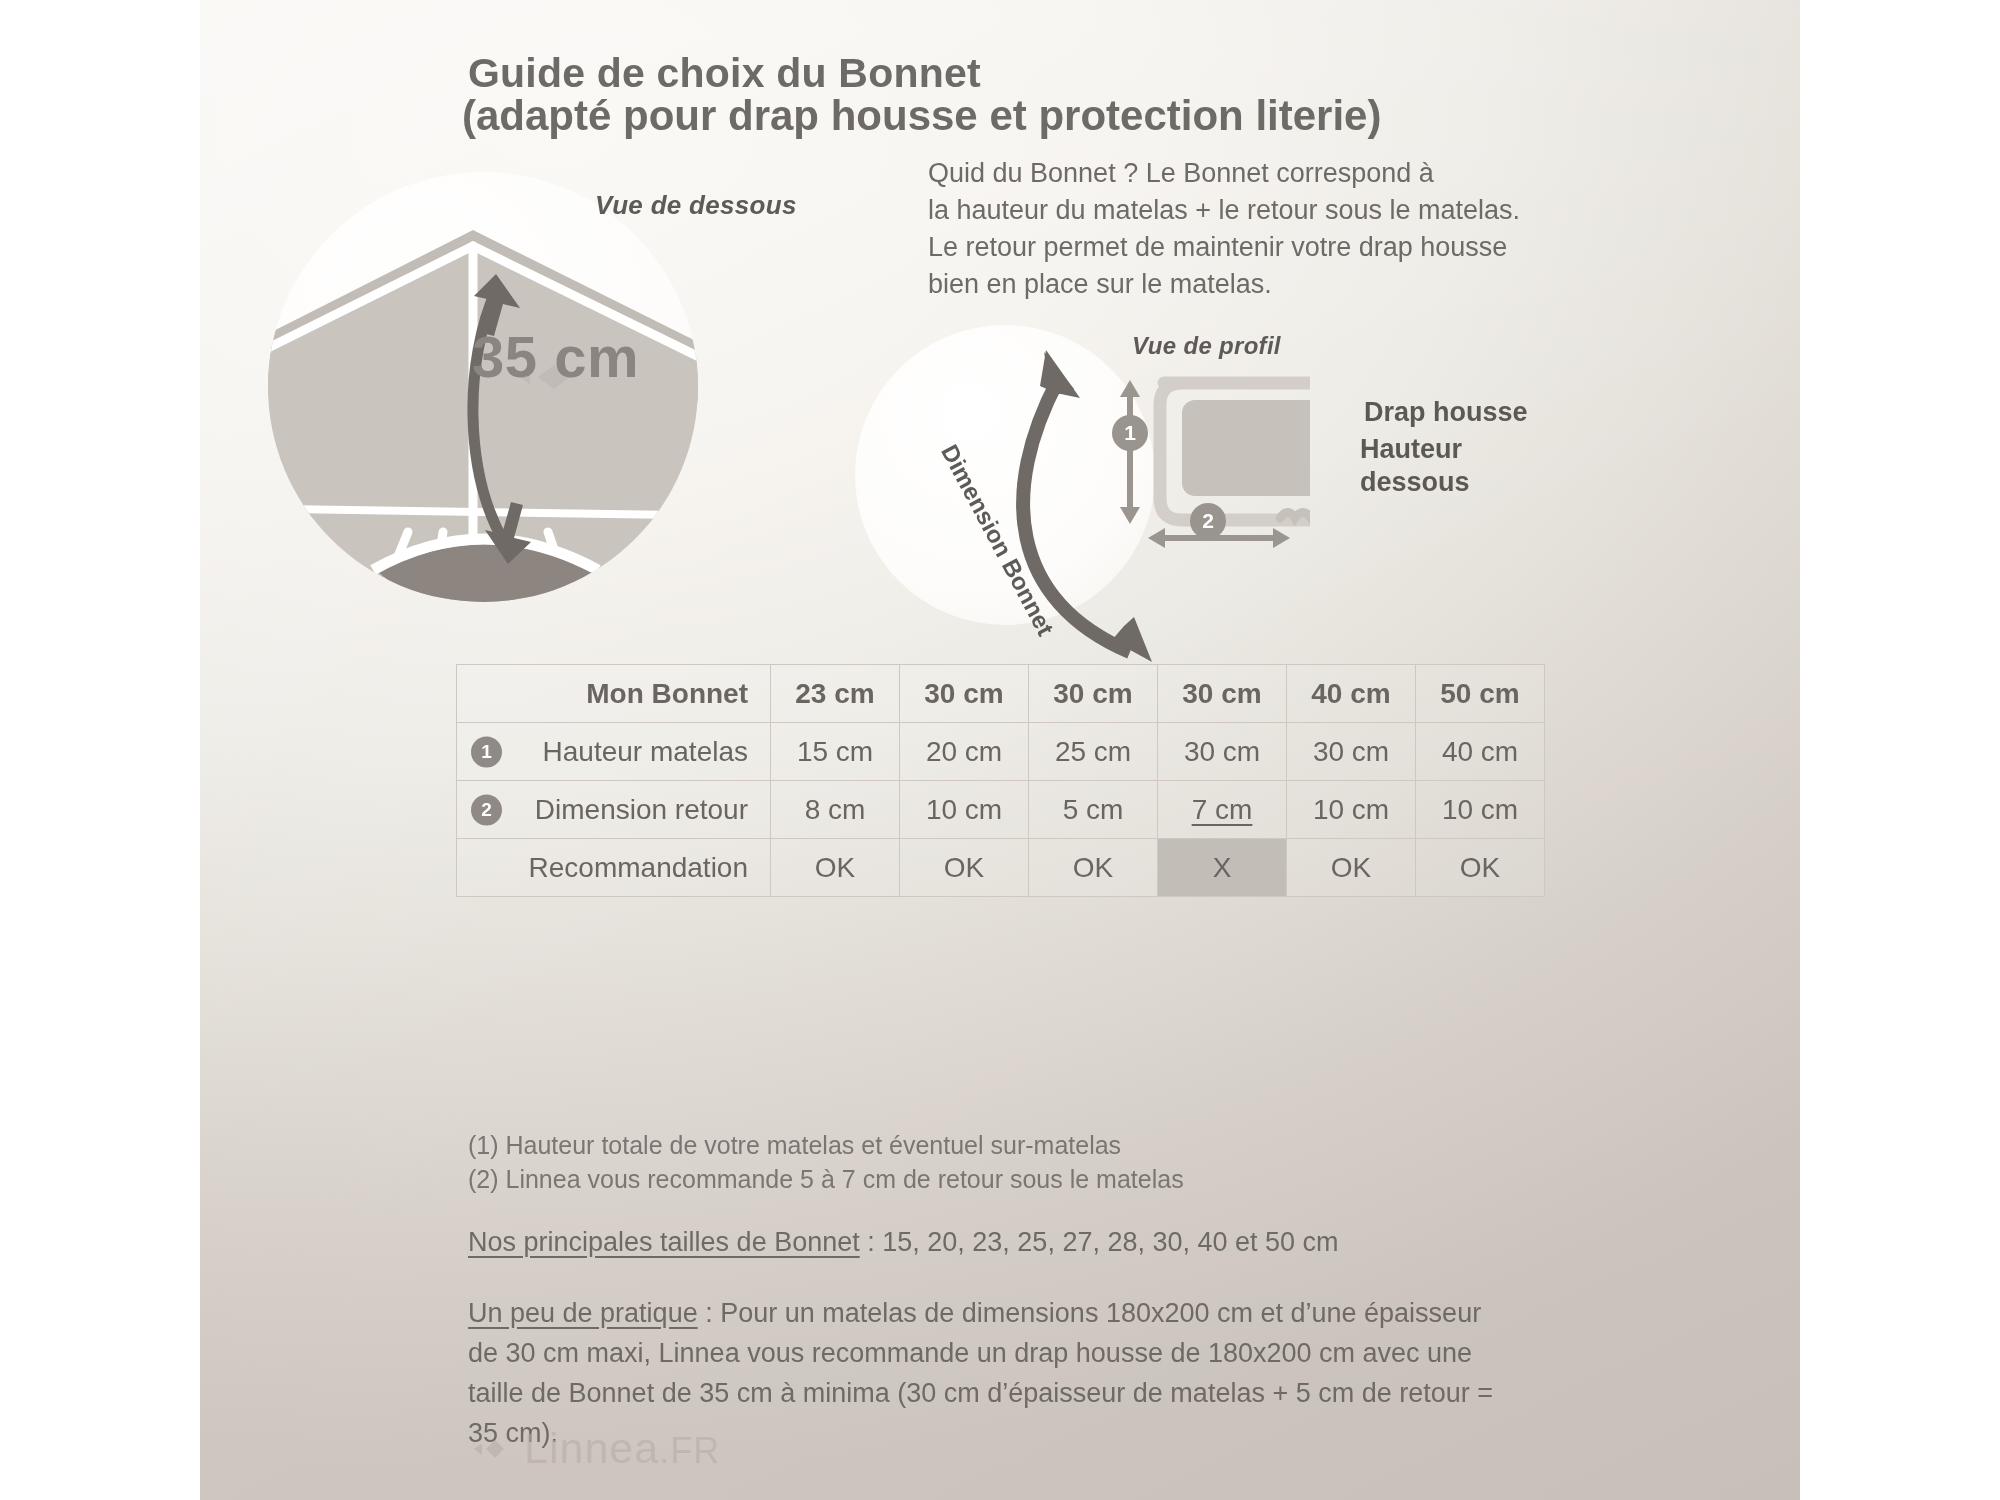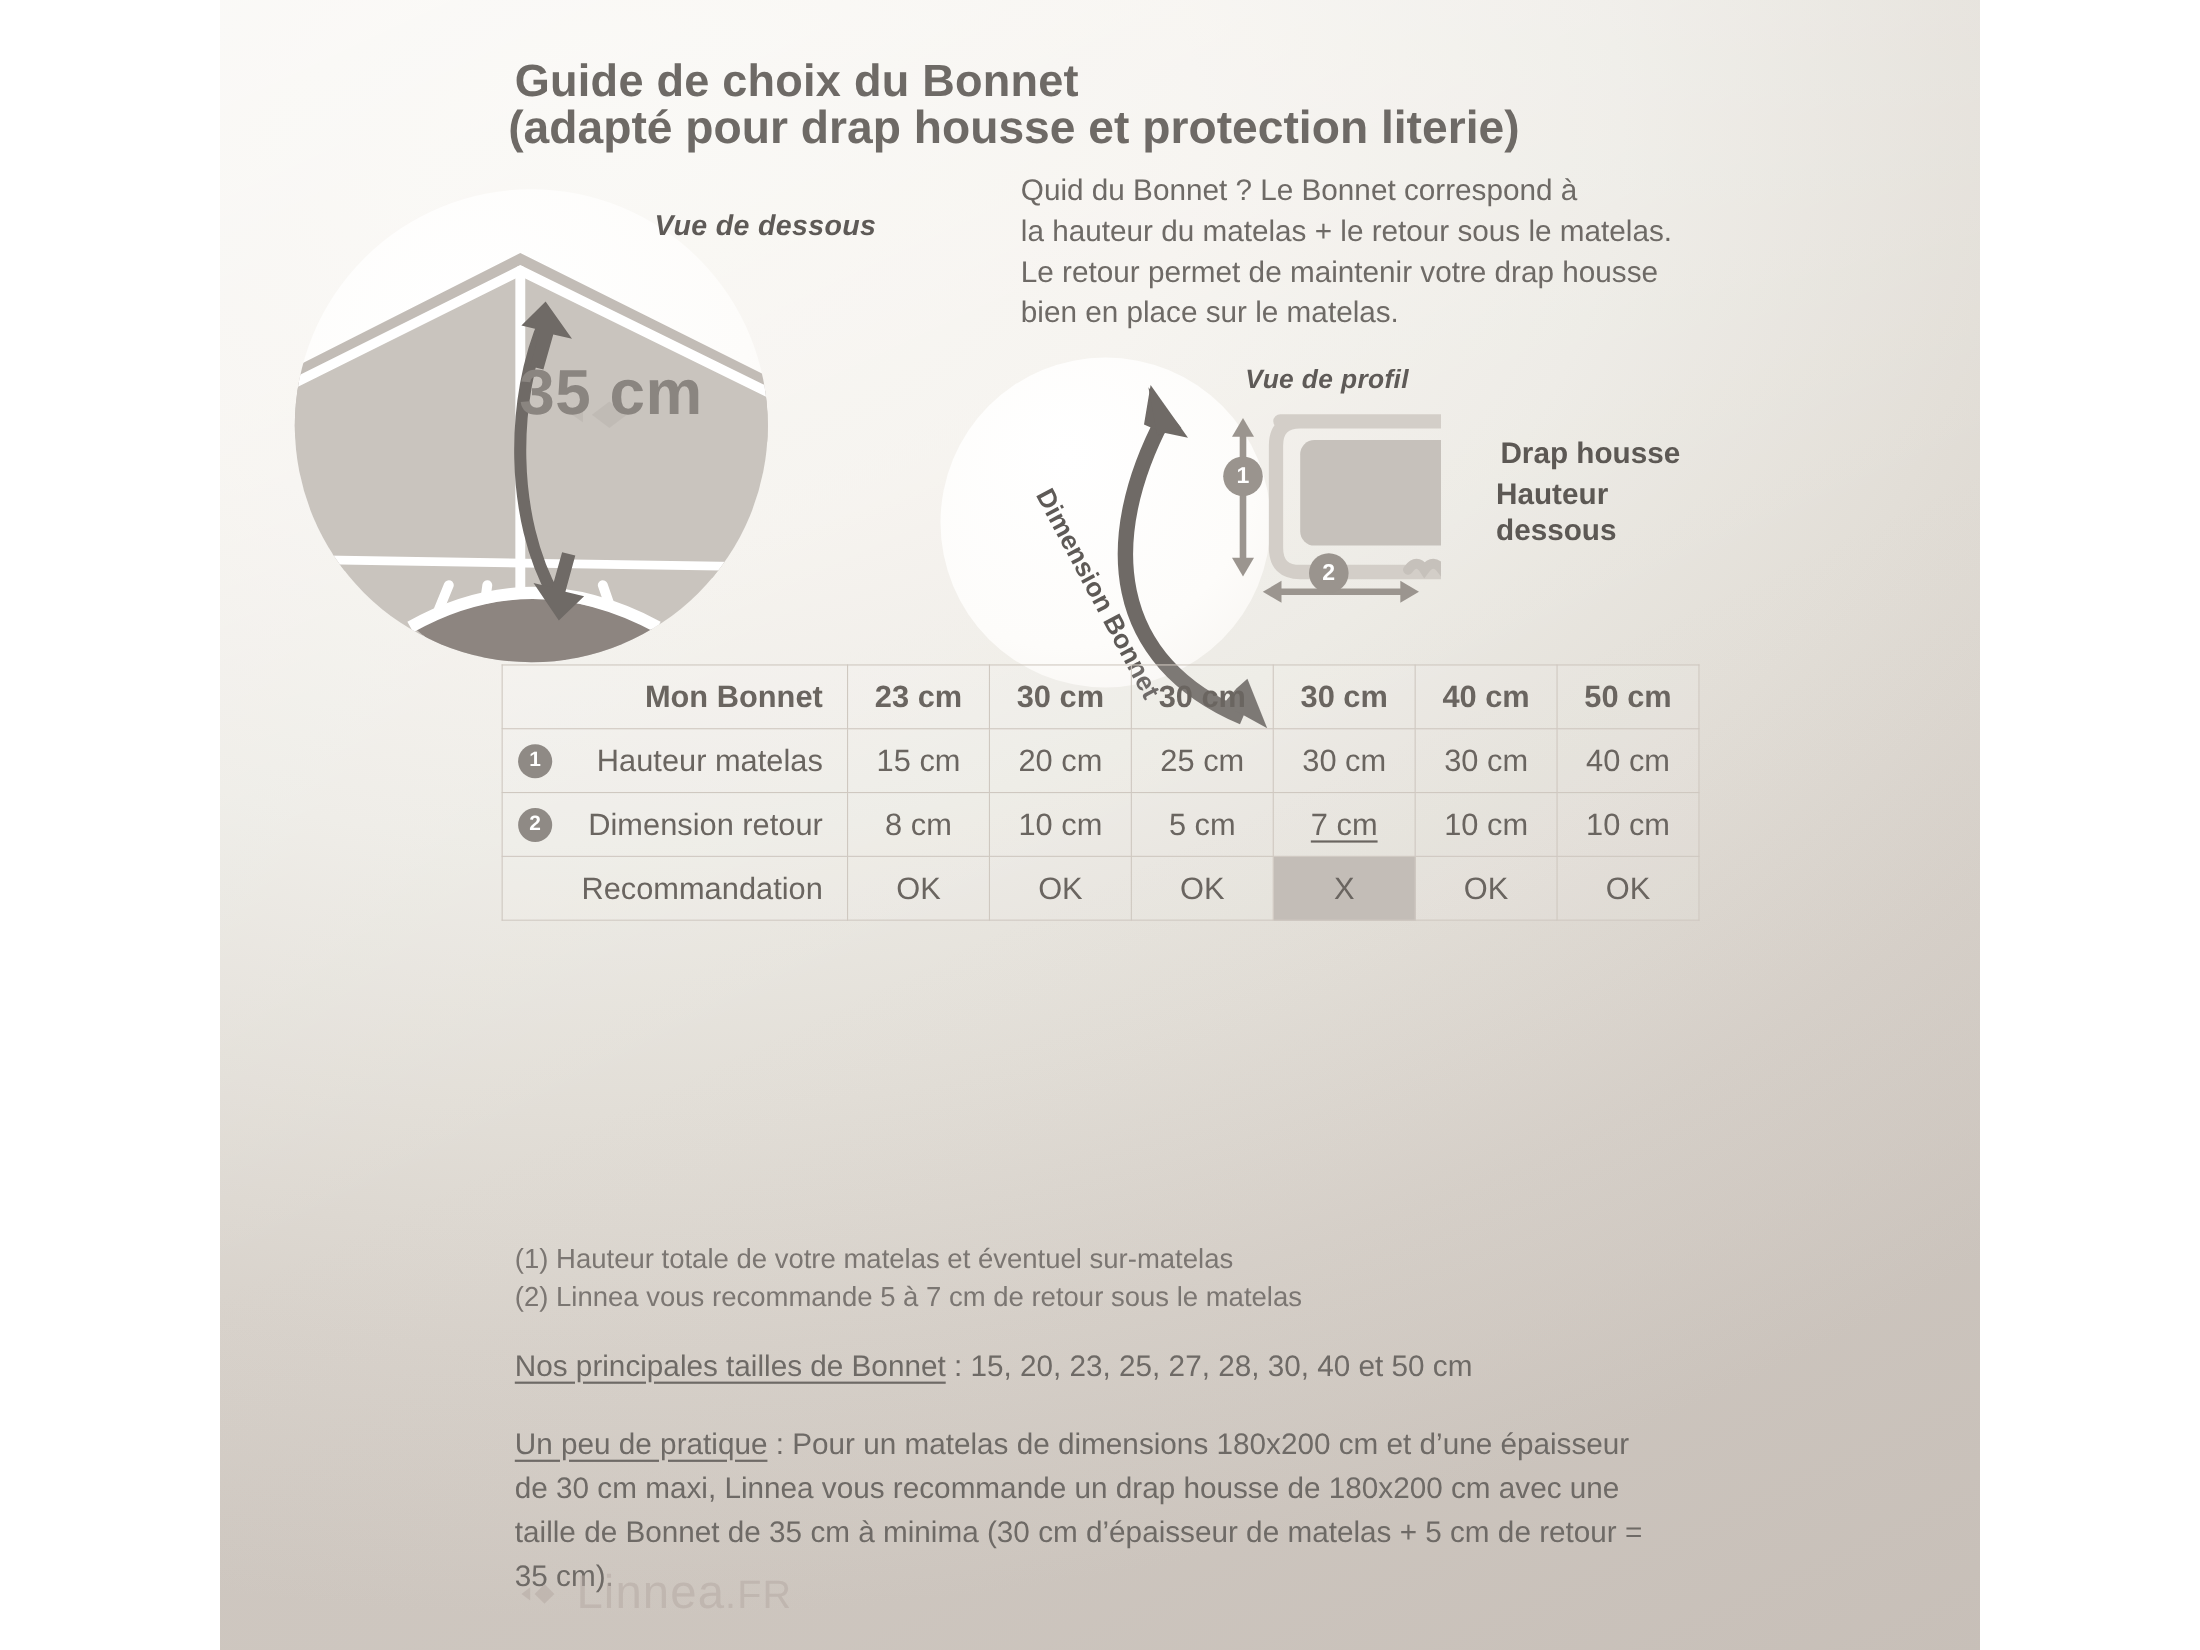--- a/index.html
+++ b/index.html
@@ -85,21 +85,21 @@
     position:absolute;border-radius:50%;
     background:#9a948e;color:#ffffff;
     font-size:21px;font-weight:bold;
     display:flex;align-items:center;justify-content:center;
     z-index:5;
   }
   #badge-p1{left:912px;top:415px;width:36px;height:36px;}
   #badge-p2{left:990px;top:503px;width:36px;height:36px;}
 
   
-  #table-wrap{left:256px;top:604px;width:1050px;z-index:4;}
+  #table-wrap{left:256px;top:664px;width:1050px;z-index:4;}
   table{border-collapse:collapse;width:1050px;table-layout:fixed;}
   td,th{
     border:1px solid #cfc8c0;
     font-size:28px;color:#6a6560;
     text-align:center;vertical-align:middle;
     height:55px;font-weight:normal;
     background:rgba(255,255,255,0.10);
   }
   .rowhead{
     text-align:right;padding-right:22px;width:290px;

